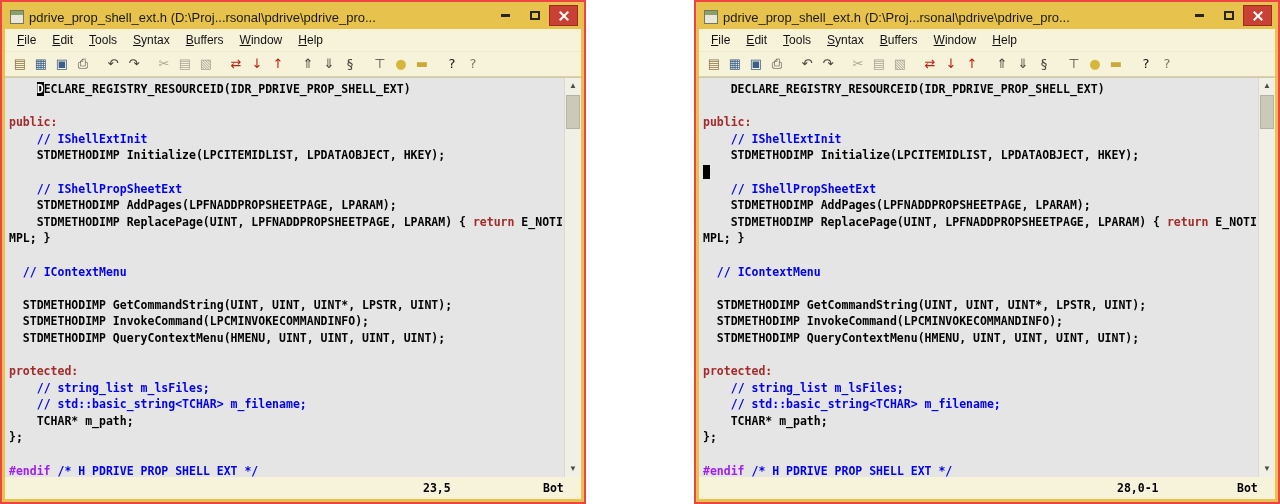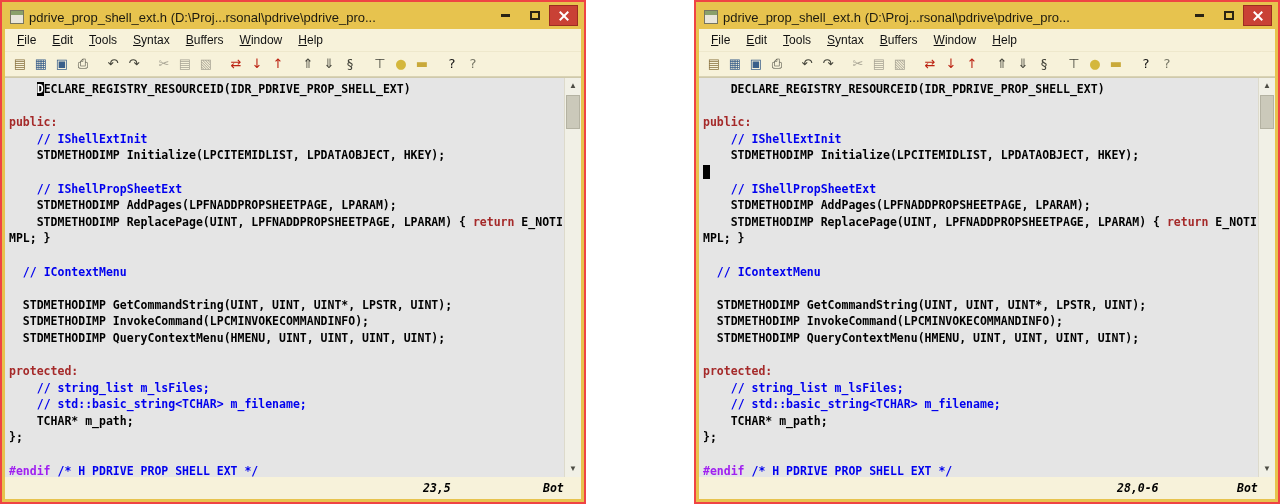--- a/index.html
+++ b/index.html
@@ -62,21 +62,21 @@
                border-left:1px solid #dddacb; display:flex; flex-direction:column; }
   .sb-btn { height:16px; line-height:16px; flex:0 0 16px; text-align:center;
             font-size:8px; color:#4c4c44; background:#f1f0e6; }
   .sb-track { flex:1 1 auto; position:relative; }
   .sb-thumb { position:absolute; top:1px; left:1px; right:1px; height:34px;
               background:#cbc9ba; border:1px solid #b4b2a2; }
 
   
   .statusbar { height:22px; background:#f7f2da; position:relative; flex:0 0 auto;
                font-family:"DejaVu Sans Mono","Liberation Mono",monospace;
-               font-size:11.5px; font-weight:600; color:#000;font-style:italic; }
+               font-size:11.5px; font-weight:600; color:#000; }
   .ruler    { position:absolute; left:418px; top:4px; }
   .scrollpos{ position:absolute; left:538px; top:4px; }
 </style>
 </head>
 <body>
 
 <div class="window" style="left:0">
   <div class="titlebar">
     <span class="app-icon"></span>
     <span class="title">pdrive_prop_shell_ext.h (D:\Proj...rsonal\pdrive\pdrive_pro...</span>
@@ -240,16 +240,16 @@
       </div>
     <div class="scrollbar">
       <span class="sb-btn">▲</span>
       <div class="sb-track">
         <div class="sb-thumb"></div>
       </div>
       <span class="sb-btn">▼</span>
     </div>
   </div>
   <div class="statusbar">
-    <span class="ruler">28,0-6</span>
+    <span class="ruler">28,0-1</span>
     <span class="scrollpos">Bot</span>
   </div>
 </div>
 
 </body></html>

